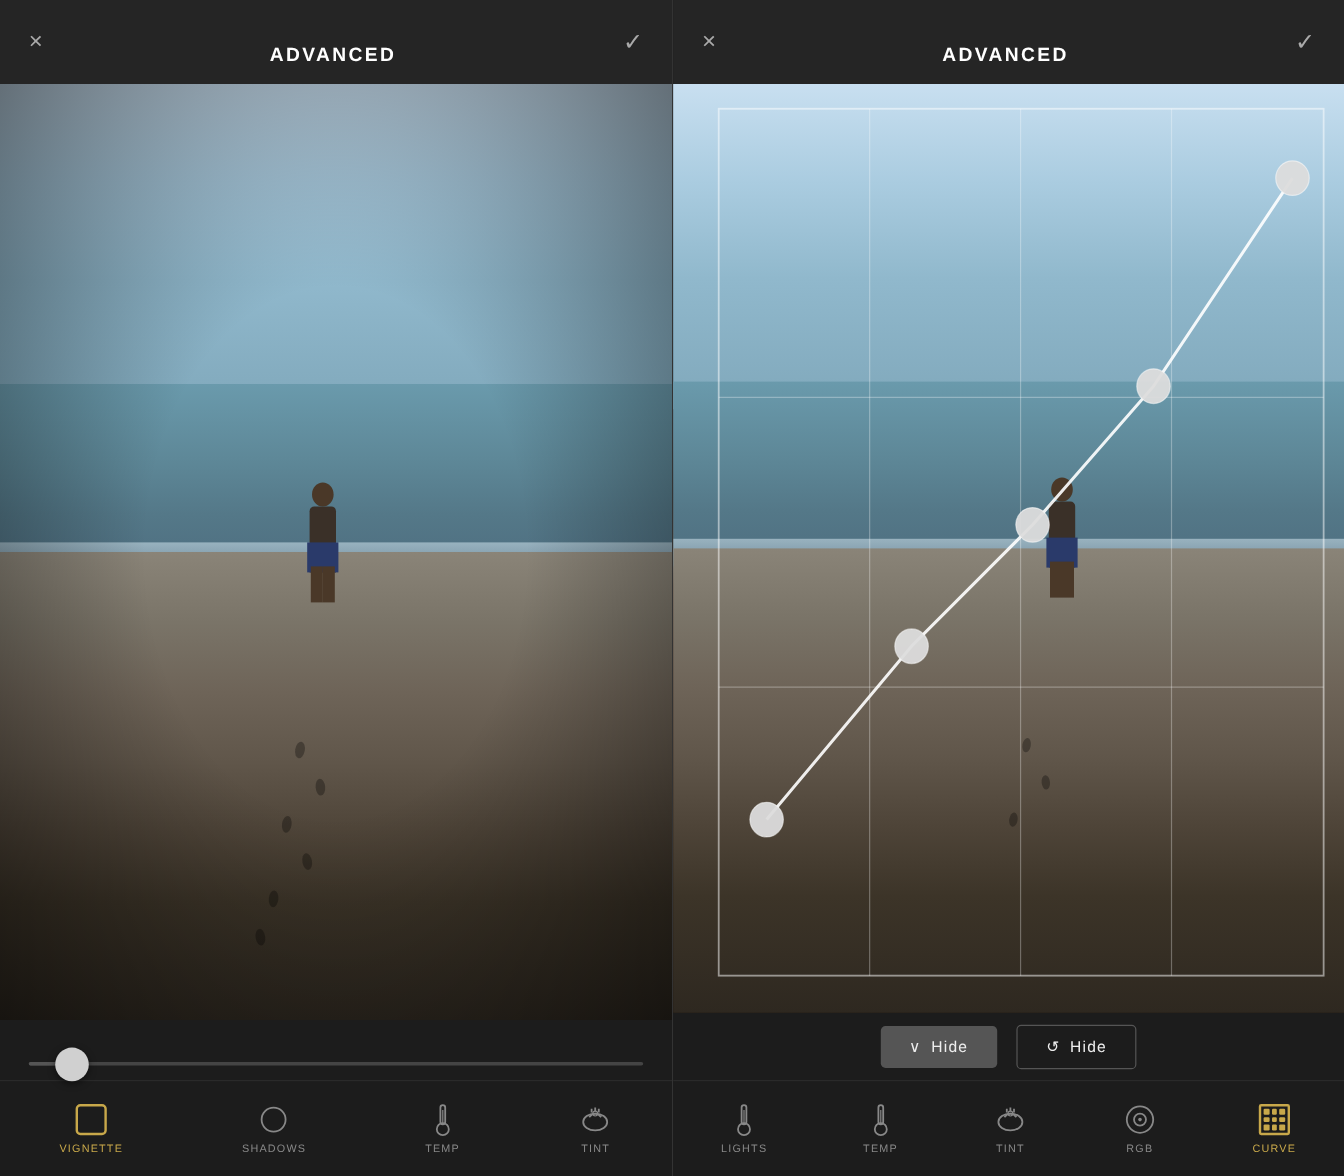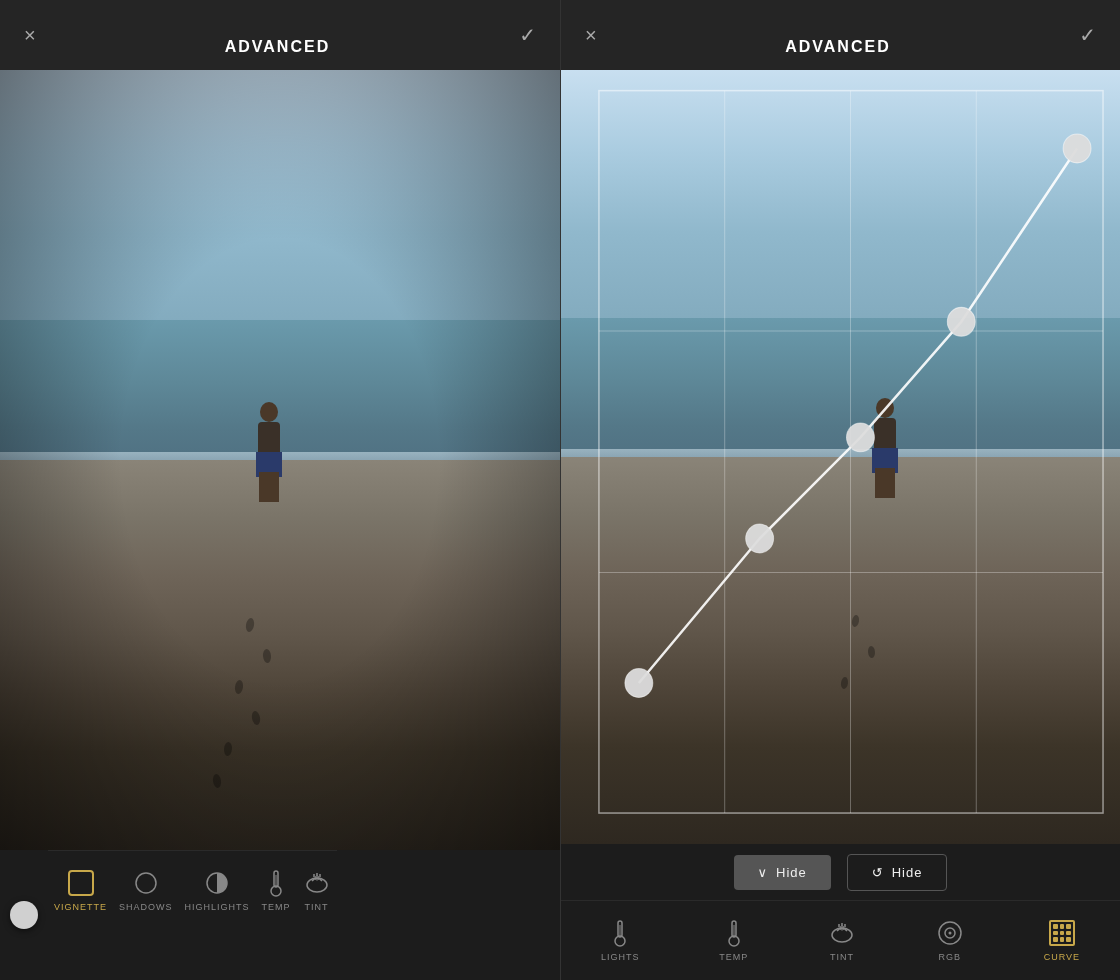--- a/index.html
+++ b/index.html
@@ -212,22 +212,22 @@
         transparent 40%,
         rgba(0,0,0,0.5) 100%
       );
     }
 
     
     .controls-area {
       height: 130px;
       background: #1c1c1c;
       display: flex;
-      flex-direction: row;
-      justify-content: flex-start;
+      flex-direction: column;
+      justify-content: flex-end;
       flex-shrink: 0;
     }
 
     
     .slider-container {
       padding: 12px 24px;
       display: flex;
       align-items: center;
     }
 
@@ -447,29 +447,20 @@
 
       <div class="tab-item">
         <div class="tab-icon">
           <svg width="24" height="24" viewBox="0 0 24 24" fill="none">
             <circle cx="12" cy="12" r="10" stroke="#888" stroke-width="1.5"></circle>
           </svg>
         </div>
         <span class="tab-label">SHADOWS</span>
       </div>
 
-      <div class="tab-item">
-        <div class="tab-icon">
-          <svg width="24" height="24" viewBox="0 0 24 24" fill="none">
-            <circle cx="12" cy="12" r="10" stroke="#888" stroke-width="1.5"></circle>
-            <path d="M12 2 A10 10 0 0 1 12 22 Z" fill="#888"></path>
-          </svg>
-        </div>
-        <span class="tab-label">HIGHLIGHTS</span>
-      </div>
 
       <div class="tab-item">
         <div class="tab-icon">
           <svg width="18" height="28" viewBox="0 0 18 28" fill="none">
             <rect x="7" y="2" width="4" height="16" rx="2" stroke="#888" stroke-width="1.5"></rect>
             <circle cx="9" cy="22" r="5" stroke="#888" stroke-width="1.5"></circle>
             <rect x="8.5" y="6" width="1" height="12" fill="#888"></rect>
           </svg>
         </div>
         <span class="tab-label">TEMP</span>

